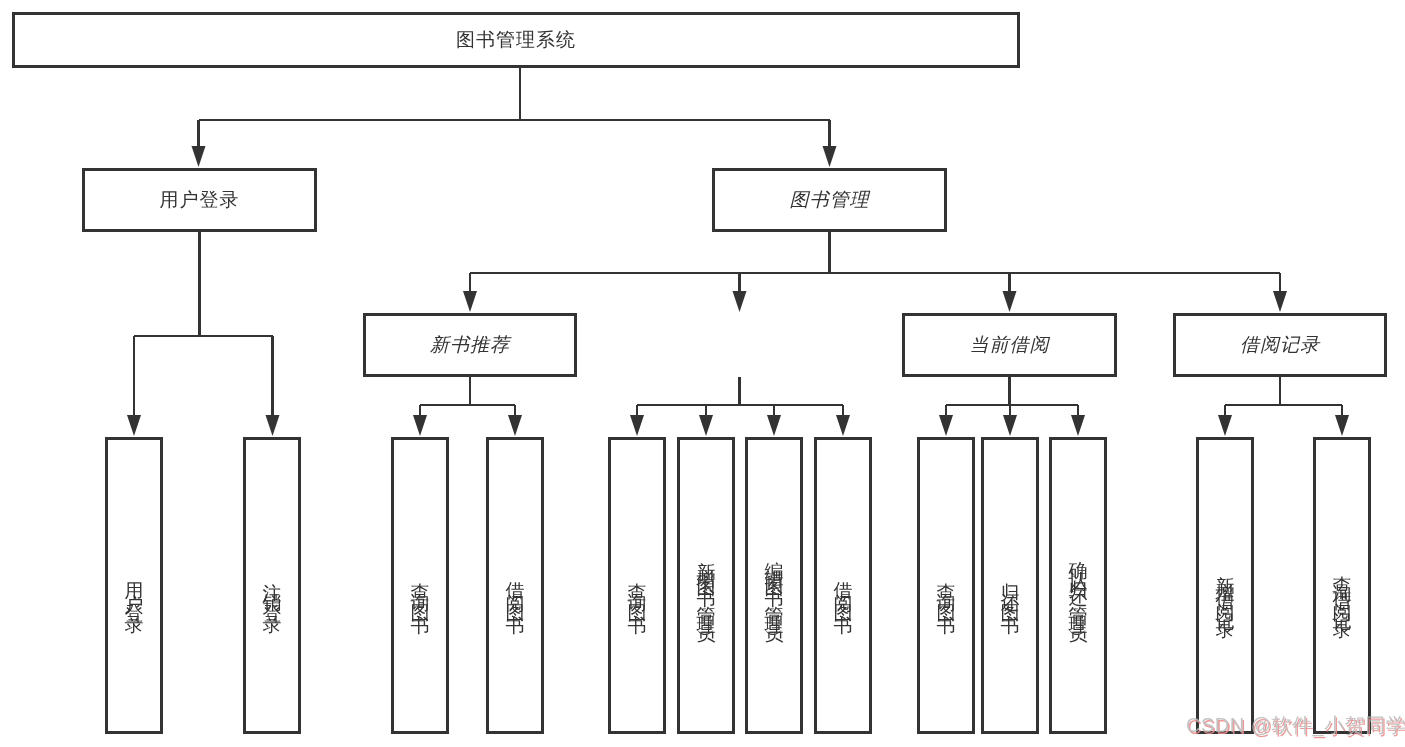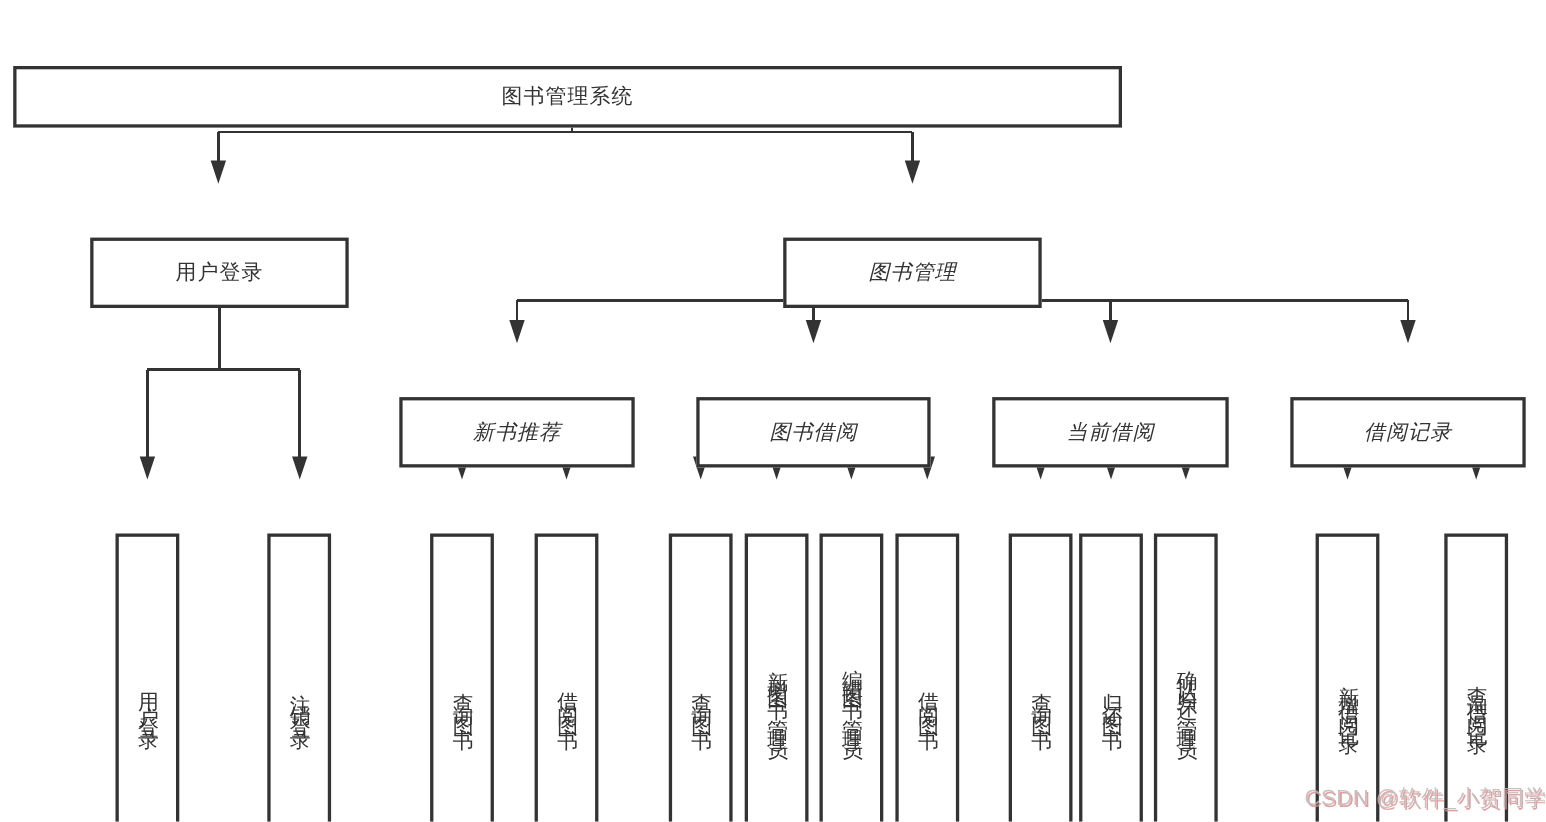--- a/index.html
+++ b/index.html
@@ -25,21 +25,20 @@
     position:absolute;
     box-sizing:border-box;
     background:var(--box-bg);
     border:3px solid var(--box-border);
     color:var(--text);
     display:flex;align-items:center;justify-content:center;
     font-size:19px;
     letter-spacing:1px;
     z-index:2;
     text-align:center;
-    margin-top:48px;
   }
   .node.h{height:64px;top:313px;font-style:italic;}
   .leaf{
     top:437px;height:297px;width:58px;
     writing-mode:vertical-rl;
     text-orientation:mixed;
     letter-spacing:11px;
     font-size:19px;
     padding-top:6px;
   }
@@ -96,21 +95,20 @@
     <polygon points="1218,415 1232,415 1225,436"></polygon>
     <polygon points="1335,415 1349,415 1342,436"></polygon>
   </svg>
 
   <div class="node" style="left:12px;top:12px;width:1008px;height:56px;">图书管理系统</div>
 
   <div class="node" style="left:82px;top:168px;width:235px;height:64px;">用户登录</div>
   <div class="node" style="left:712px;top:168px;width:235px;height:64px;font-style:italic;">图书管理</div>
 
   <div class="node h" style="left:363px;width:214px;">新书推荐</div>
-  <div class="node h" style="left:633px;width:213px;">图书借阅</div>
   <div class="node h" style="left:902px;width:215px;">当前借阅</div>
   <div class="node h" style="left:1173px;width:214px;">借阅记录</div>
 
   <div class="node leaf" style="left:105px;">用户登录</div>
   <div class="node leaf" style="left:243px;">注销登录</div>
 
   <div class="node leaf" style="left:391px;">查询图书</div>
   <div class="node leaf" style="left:486px;">借阅图书</div>
 
   <div class="node leaf" style="left:608px;">查询图书</div>

